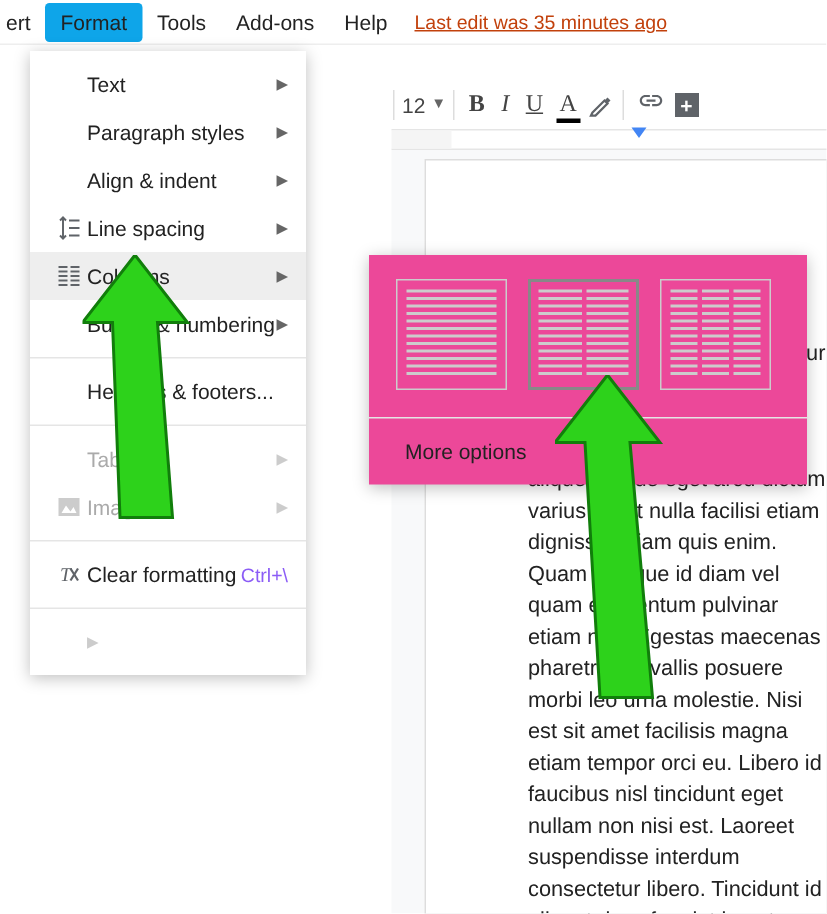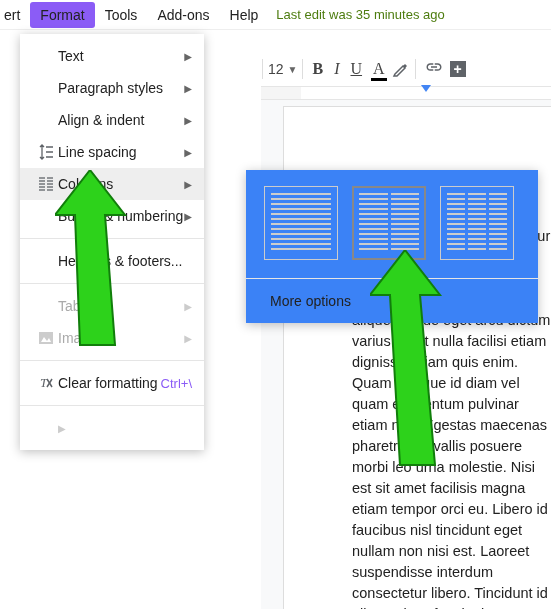--- a/index.html
+++ b/index.html
@@ -1,22 +1,22 @@
 <!DOCTYPE html>
 <html><head>
 <meta charset="utf-8">
 <style>
   * { box-sizing: border-box; margin: 0; padding: 0; }
   body { font-family: Arial, sans-serif; font-size: 13px; color: #222; background: #fff; width: 551px; height: 609px; overflow: hidden; position: relative; }
   
   .menubar { display: flex; align-items: center; height: 30px; padding: 0 2px; border-bottom: 1px solid #eee; font-size: 14px; }
   .menubar .item { padding: 5px 10px; cursor: pointer; }
   .menubar .item.first { padding-left: 2px; }
-  .menubar .item.active { background: #8b5cf6; border-radius: 3px; }
-  .menubar .last-edit { margin-left: 8px; color: #4d7c0f; font-size: 13px; }
+  .menubar .item.active { background: #0ea5e9; border-radius: 3px; }
+  .menubar .last-edit { margin-left: 8px; color: #c2410c; text-decoration: underline; font-size: 13px; }
   
   .toolbar { position: absolute; left: 260px; top: 56px; display: flex; align-items: center; gap: 3px; color: #444; }
   .toolbar .sep { width: 1px; height: 20px; background: #ddd; margin: 0 2px; }
   .font-size { display: flex; align-items: center; gap: 4px; font-size: 14px; }
   .chev-down { font-size: 10px; color: #666; }
   .tb-btn { font-family: 'Times New Roman', serif; font-size: 16px; padding: 2px 4px; cursor: pointer; color: #444; }
   .tb-btn.bold { font-weight: bold; }
   .tb-btn.italic { font-style: italic; }
   .tb-btn.underline { text-decoration: underline; }
   .tb-btn.textcolor { position: relative; }
@@ -38,21 +38,21 @@
   .dropdown .row.highlight { background: #eee; }
   .dropdown .row.disabled { color: #aaa; cursor: default; }
   .dropdown .row .leading { width: 24px; display: flex; justify-content: center; color: #5f6368; }
   .dropdown .row.disabled .leading { color: #ccc; }
   .dropdown .row .lbl { flex: 1; }
   .dropdown .row .arrow { color: #666; font-size: 10px; }
   .dropdown .row.disabled .arrow { color: #ccc; }
   .dropdown .row .shortcut { color: #8b5cf6; font-size: 13px; }
   .dropdown hr { border: none; border-top: 1px solid #e5e5e5; margin: 6px 0; }
   
-  .submenu { position: absolute; left: 246px; top: 170px; background: #3b82f6; box-shadow: 0 2px 10px rgba(0,0,0,0.25); padding: 16px 18px 0 18px; z-index: 11; width: 292px; }
+  .submenu { position: absolute; left: 246px; top: 170px; background: #ec4899; box-shadow: 0 2px 10px rgba(0,0,0,0.25); padding: 16px 18px 0 18px; z-index: 11; width: 292px; }
   .submenu .options { display: flex; gap: 14px; margin-bottom: 18px; }
   .col-opt { width: 74px; height: 74px; border: 1px solid #ccc; padding: 6px; display: flex; gap: 3px; cursor: pointer; }
   .col-opt.selected { border: 2px solid #888; padding: 5px; }
   .col-opt .col { flex: 1; display: flex; flex-direction: column; gap: 3px; }
   .col-opt .line { height: 2px; background: #ccc; width: 100%; }
   .submenu hr { border: none; border-top: 1px solid #e5e5e5; margin: 0 -18px; }
   .submenu .more { padding: 14px 0 14px 6px; font-size: 14px; color: #222; cursor: pointer; }
   
   .annot-arrow { position: absolute; z-index: 20; pointer-events: none; }
   

